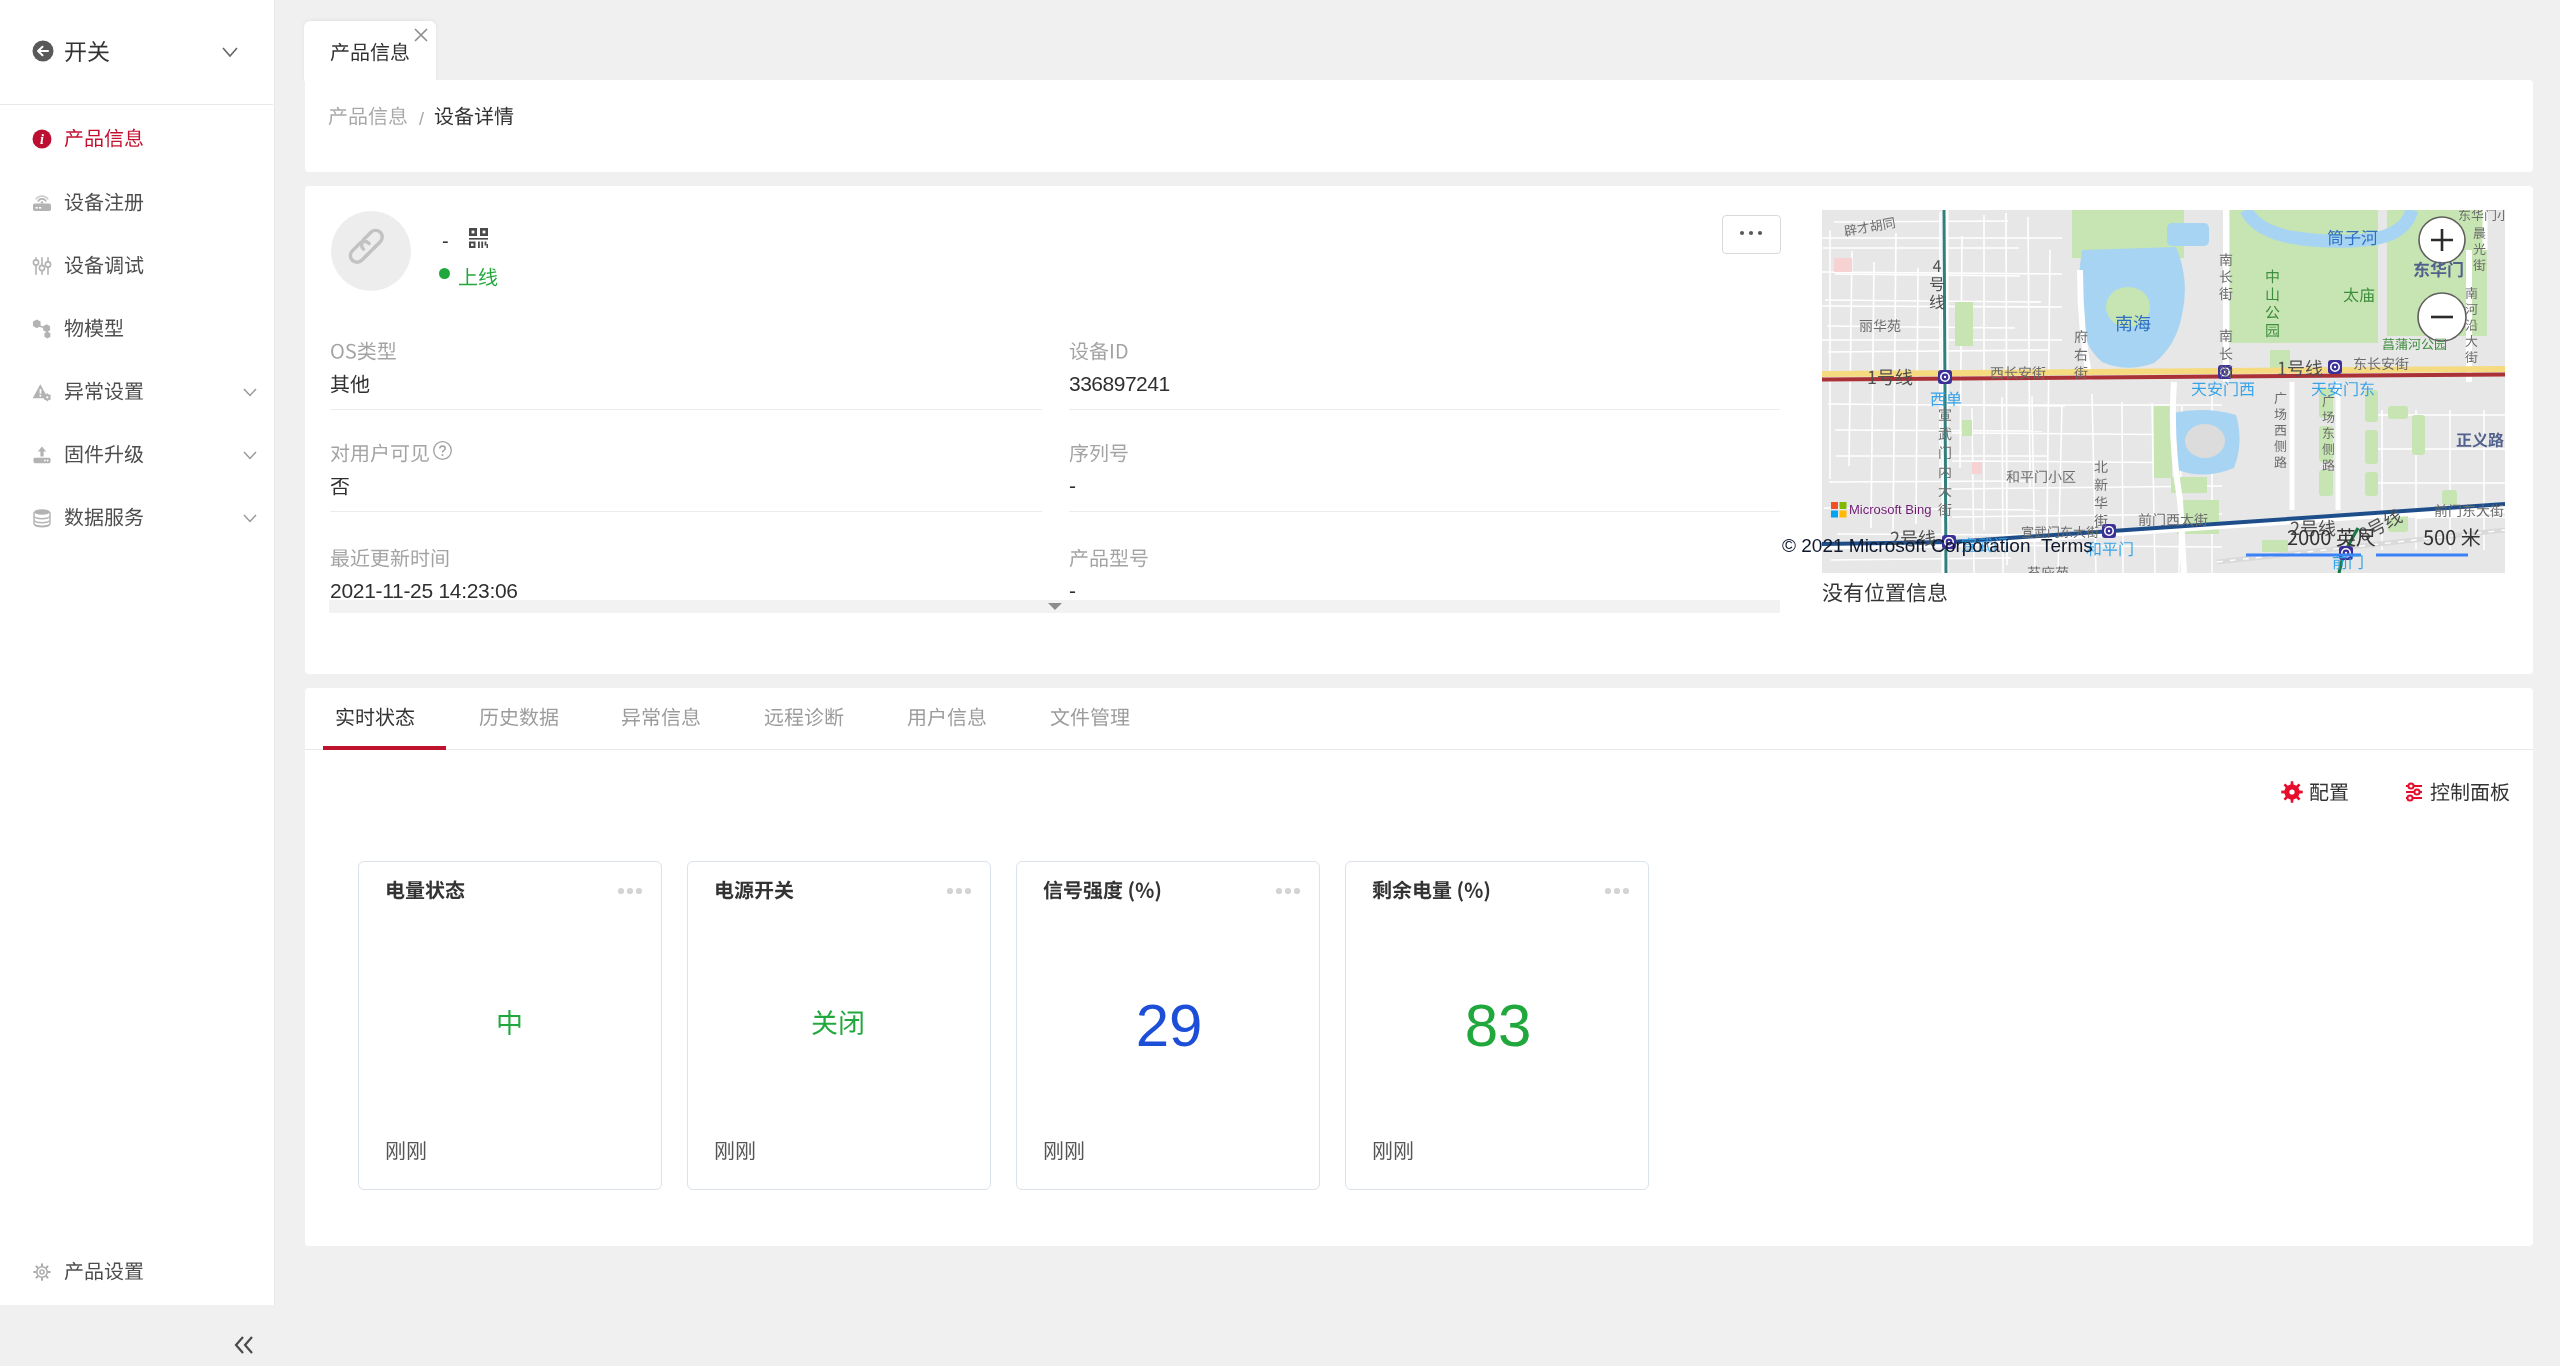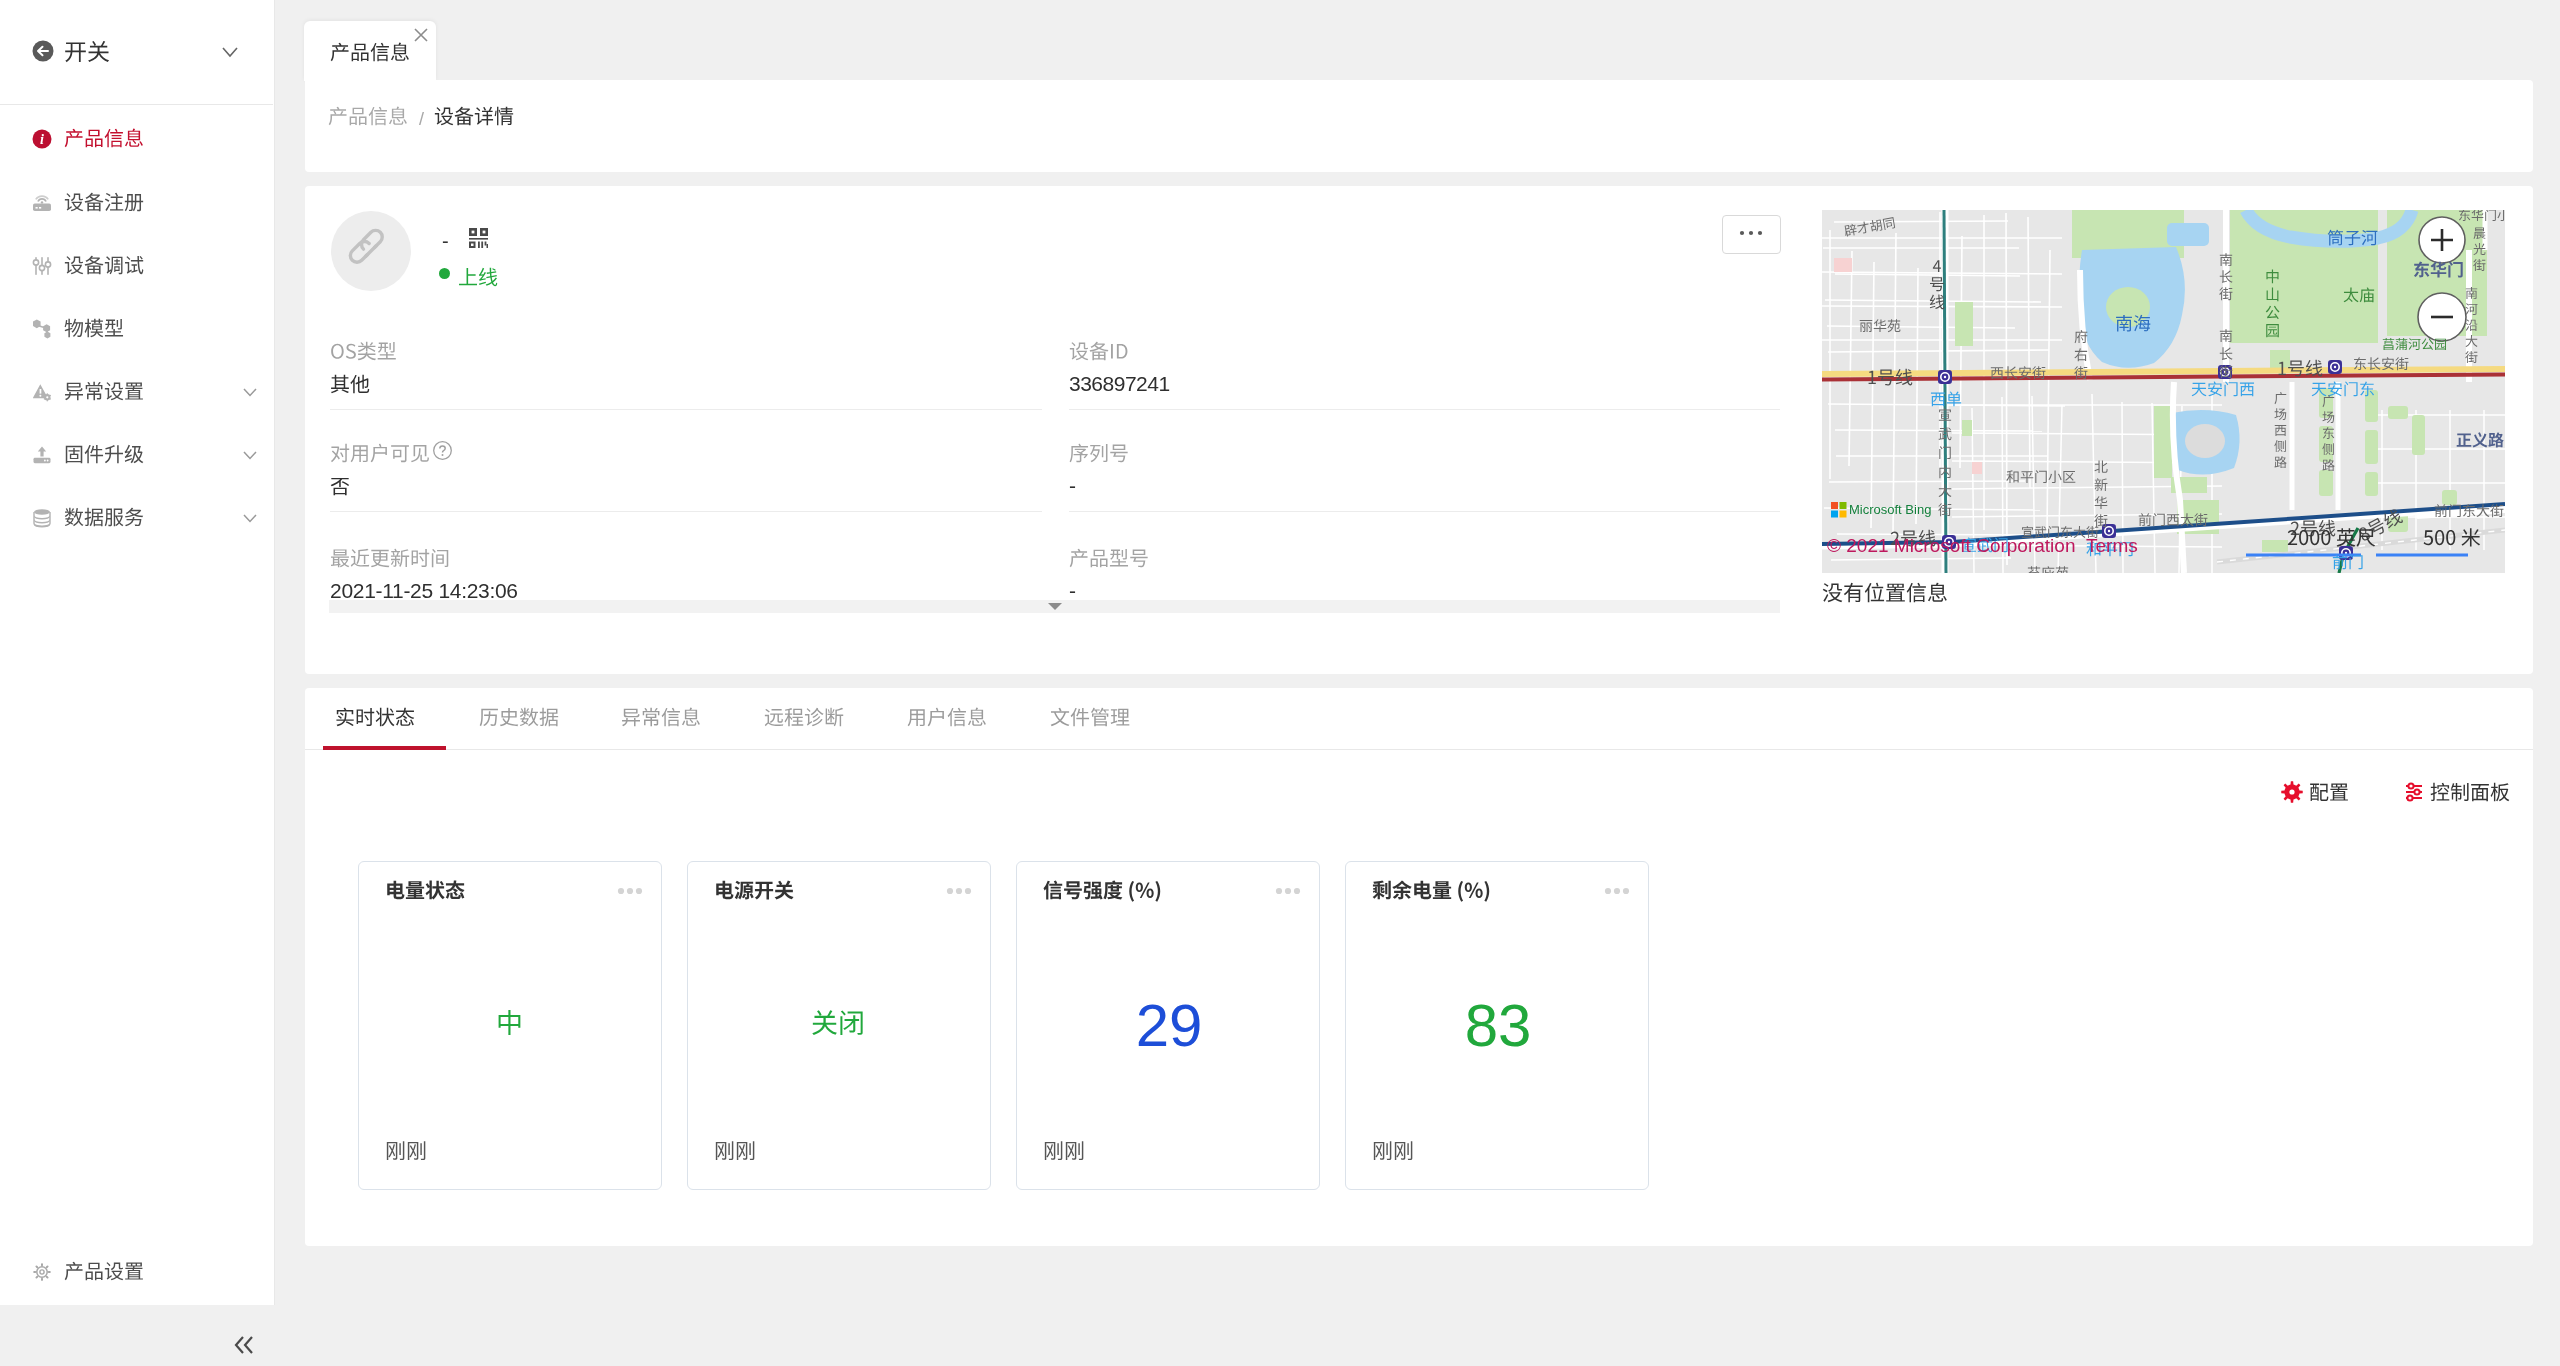--- a/index.html
+++ b/index.html
@@ -938,22 +938,22 @@
       </g>
       <g transform="translate(601.0,335.0)" fill="#333">
         <g transform="scale(0.02000,-0.02000)">
           <use href="#g115" x="0"></use>
           <use href="#g111" x="555"></use>
           <use href="#g111" x="1110"></use>
           <use href="#g116" x="1889"></use>
         </g>
       </g>
     </svg>
-<div class="lt" style="left:1849.0px;top:502.6px;font-size:13px;color:#15803d">Microsoft Bing</div>
-<div class="lt" style="left:1827px;top:535.8px;font-size:19px;color:#be185d">© 2021 Microsoft Corporation&nbsp;&nbsp;Terms</div>
+<div class="lt" style="left:1849.0px;top:502.6px;font-size:13px;color:#701a75">Microsoft Bing</div>
+<div class="lt" style="left:1782px;top:535.8px;font-size:19px;color:#0f172a">© 2021 Microsoft Corporation&nbsp;&nbsp;Terms</div>
 <svg class="t" style="left:1822.0px;top:581.5px" width="126" height="22">
       <g transform="translate(0.0,18.5)" fill="#333">
         <g transform="scale(0.02100,-0.02100)">
           <use href="#g117" x="0"></use>
           <use href="#g118" x="1000"></use>
           <use href="#g119" x="2000"></use>
           <use href="#g17" x="3000"></use>
           <use href="#g4" x="4000"></use>
           <use href="#g5" x="5000"></use>
         </g>

